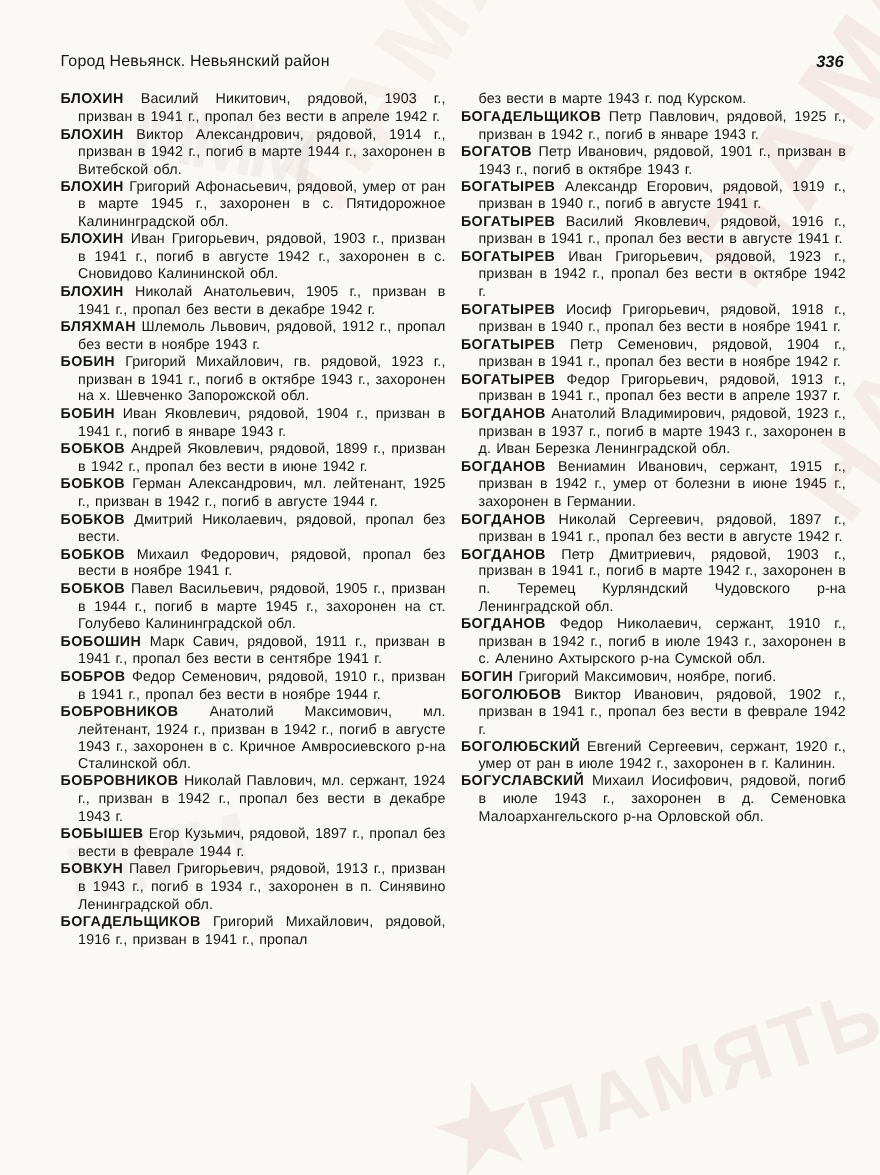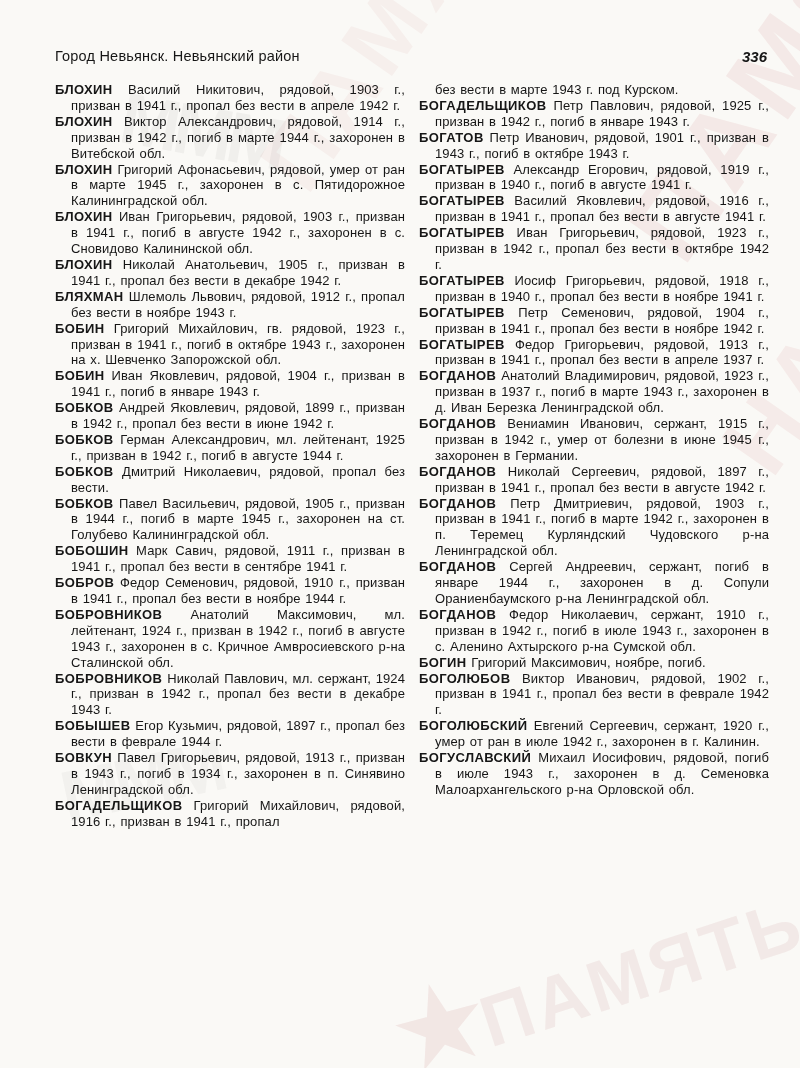--- a/index.html
+++ b/index.html
@@ -153,20 +153,21 @@
         <p class="entry"><b>БЛОХИН</b> <span>Виктор Александрович, рядовой, 1914 г., призван в 1942 г., погиб в марте 1944 г., захоронен в Витебской обл.</span></p>
         <p class="entry"><b>БЛОХИН</b> <span>Григорий Афонасьевич, рядовой, умер от ран в марте 1945 г., захоронен в с. Пятидорожное Калининградской обл.</span></p>
         <p class="entry"><b>БЛОХИН</b> <span>Иван Григорьевич, рядовой, 1903 г., призван в 1941 г., погиб в августе 1942 г., захоронен в с. Сновидово Калининской обл.</span></p>
         <p class="entry"><b>БЛОХИН</b> <span>Николай Анатольевич, 1905 г., призван в 1941 г., пропал без вести в декабре 1942 г.</span></p>
         <p class="entry"><b>БЛЯХМАН</b> <span>Шлемоль Львович, рядовой, 1912 г., пропал без вести в ноябре 1943 г.</span></p>
         <p class="entry"><b>БОБИН</b> <span>Григорий Михайлович, гв. рядовой, 1923 г., призван в 1941 г., погиб в октябре 1943 г., захоронен на х. Шевченко Запорожской обл.</span></p>
         <p class="entry"><b>БОБИН</b> <span>Иван Яковлевич, рядовой, 1904 г., призван в 1941 г., погиб в январе 1943 г.</span></p>
         <p class="entry"><b>БОБКОВ</b> <span>Андрей Яковлевич, рядовой, 1899 г., призван в 1942 г., пропал без вести в июне 1942 г.</span></p>
         <p class="entry"><b>БОБКОВ</b> <span>Герман Александрович, мл. лейтенант, 1925 г., призван в 1942 г., погиб в августе 1944 г.</span></p>
         <p class="entry"><b>БОБКОВ</b> <span>Дмитрий Николаевич, рядовой, пропал без вести.</span></p>
+        <p class="entry"><b>БОБКОВ</b> <span>Михаил Федорович, рядовой, пропал без вести в ноябре 1941 г.</span></p>
         <p class="entry"><b>БОБКОВ</b> <span>Павел Васильевич, рядовой, 1905 г., призван в 1944 г., погиб в марте 1945 г., захоронен на ст. Голубево Калининградской обл.</span></p>
         <p class="entry"><b>БОБОШИН</b> <span>Марк Савич, рядовой, 1911 г., призван в 1941 г., пропал без вести в сентябре 1941 г.</span></p>
         <p class="entry"><b>БОБРОВ</b> <span>Федор Семенович, рядовой, 1910 г., призван в 1941 г., пропал без вести в ноябре 1944 г.</span></p>
         <p class="entry"><b>БОБРОВНИКОВ</b> <span>Анатолий Максимович, мл. лейтенант, 1924 г., призван в 1942 г., погиб в августе 1943 г., захоронен в с. Кричное Амвросиевского р-на Сталинской обл.</span></p>
         <p class="entry"><b>БОБРОВНИКОВ</b> <span>Николай Павлович, мл. сержант, 1924 г., призван в 1942 г., пропал без вести в декабре 1943 г.</span></p>
         <p class="entry"><b>БОБЫШЕВ</b> <span>Егор Кузьмич, рядовой, 1897 г., пропал без вести в феврале 1944 г.</span></p>
         <p class="entry"><b>БОВКУН</b> <span>Павел Григорьевич, рядовой, 1913 г., призван в 1943 г., погиб в 1934 г., захоронен в п. Синявино Ленинградской обл.</span></p>
         <p class="entry"><b>БОГАДЕЛЬЩИКОВ</b> <span>Григорий Михайлович, рядовой, 1916 г., призван в 1941 г., пропал</span></p>
       </div>
     <div class="col" id="col-right">
@@ -176,21 +177,20 @@
         <p class="entry"><b>БОГАТЫРЕВ</b> <span>Александр Егорович, рядовой, 1919 г., призван в 1940 г., погиб в августе 1941 г.</span></p>
         <p class="entry"><b>БОГАТЫРЕВ</b> <span>Василий Яковлевич, рядовой, 1916 г., призван в 1941 г., пропал без вести в августе 1941 г.</span></p>
         <p class="entry"><b>БОГАТЫРЕВ</b> <span>Иван Григорьевич, рядовой, 1923 г., призван в 1942 г., пропал без вести в октябре 1942 г.</span></p>
         <p class="entry"><b>БОГАТЫРЕВ</b> <span>Иосиф Григорьевич, рядовой, 1918 г., призван в 1940 г., пропал без вести в ноябре 1941 г.</span></p>
         <p class="entry"><b>БОГАТЫРЕВ</b> <span>Петр Семенович, рядовой, 1904 г., призван в 1941 г., пропал без вести в ноябре 1942 г.</span></p>
         <p class="entry"><b>БОГАТЫРЕВ</b> <span>Федор Григорьевич, рядовой, 1913 г., призван в 1941 г., пропал без вести в апреле 1937 г.</span></p>
         <p class="entry"><b>БОГДАНОВ</b> <span>Анатолий Владимирович, рядовой, 1923 г., призван в 1937 г., погиб в марте 1943 г., захоронен в д. Иван Березка Ленинградской обл.</span></p>
         <p class="entry"><b>БОГДАНОВ</b> <span>Вениамин Иванович, сержант, 1915 г., призван в 1942 г., умер от болезни в июне 1945 г., захоронен в Германии.</span></p>
         <p class="entry"><b>БОГДАНОВ</b> <span>Николай Сергеевич, рядовой, 1897 г., призван в 1941 г., пропал без вести в августе 1942 г.</span></p>
         <p class="entry"><b>БОГДАНОВ</b> <span>Петр Дмитриевич, рядовой, 1903 г., призван в 1941 г., погиб в марте 1942 г., захоронен в п. Теремец Курляндский Чудовского р-на Ленинградской обл.</span></p>
-        <p class="entry"><b>БОГДАНОВ</b> <span>Сергей Андреевич, сержант, погиб в январе 1944 г., захоронен в д. Сопули Ораниенбаумского р-на Ленинградской обл.</span></p>
         <p class="entry"><b>БОГДАНОВ</b> <span>Федор Николаевич, сержант, 1910 г., призван в 1942 г., погиб в июле 1943 г., захоронен в с. Аленино Ахтырского р-на Сумской обл.</span></p>
         <p class="entry"><b>БОГИН</b> <span>Григорий Максимович, ноябре, погиб.</span></p>
         <p class="entry"><b>БОГОЛЮБОВ</b> <span>Виктор Иванович, рядовой, 1902 г., призван в 1941 г., пропал без вести в феврале 1942 г.</span></p>
         <p class="entry"><b>БОГОЛЮБСКИЙ</b> <span>Евгений Сергеевич, сержант, 1920 г., умер от ран в июле 1942 г., захоронен в г. Калинин.</span></p>
         <p class="entry"><b>БОГУСЛАВСКИЙ</b> <span>Михаил Иосифович, рядовой, погиб в июле 1943 г., захоронен в д. Семеновка Малоархангельского р-на Орловской обл.</span></p>
       </div>
   </div>
 
 </div>
 

